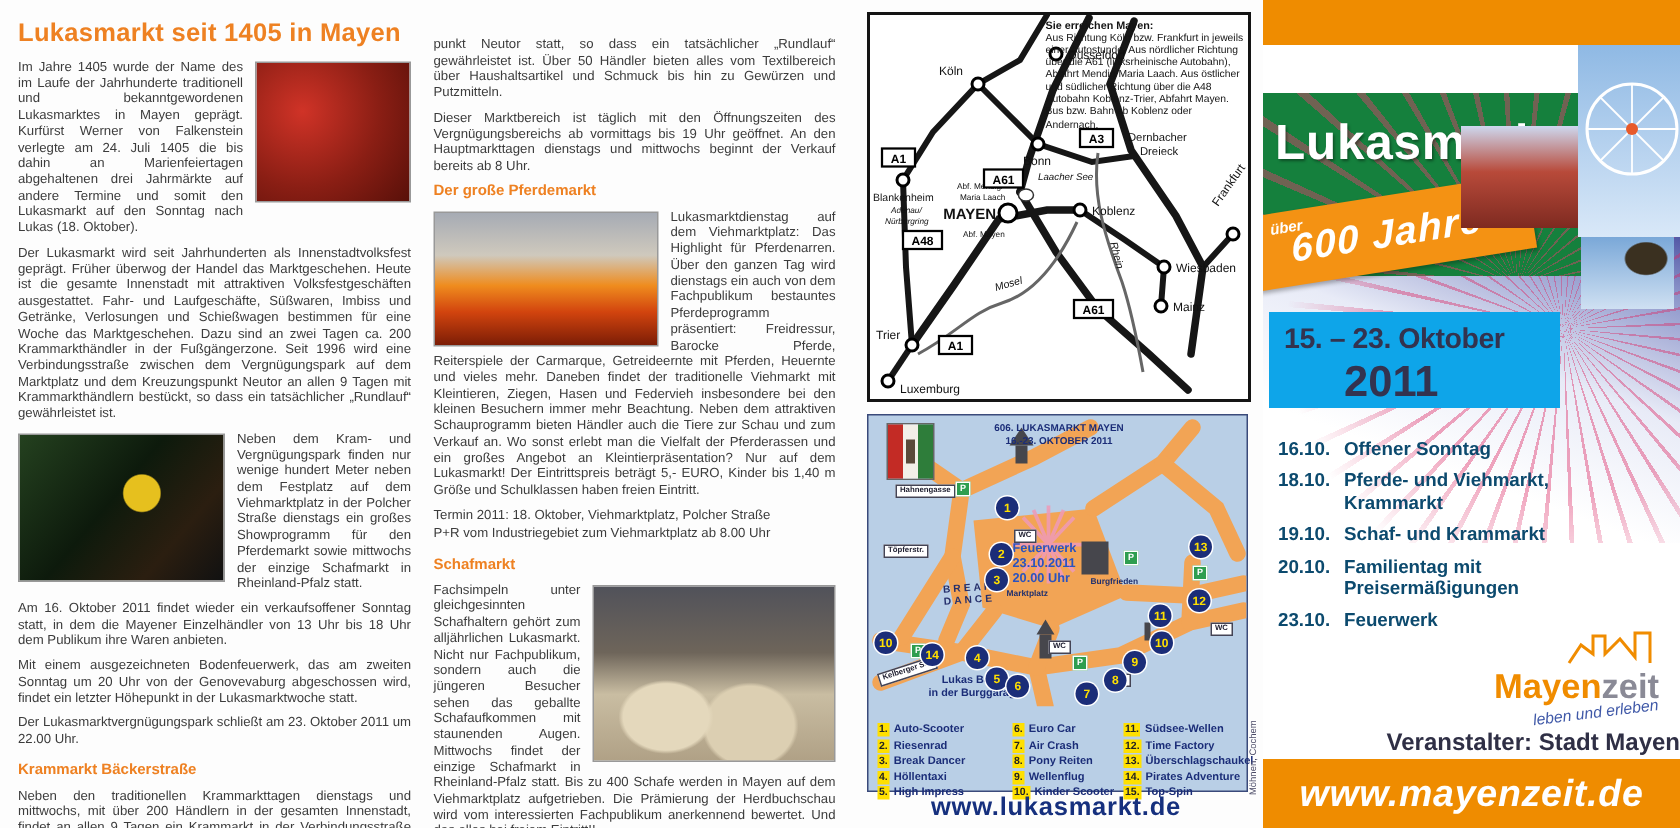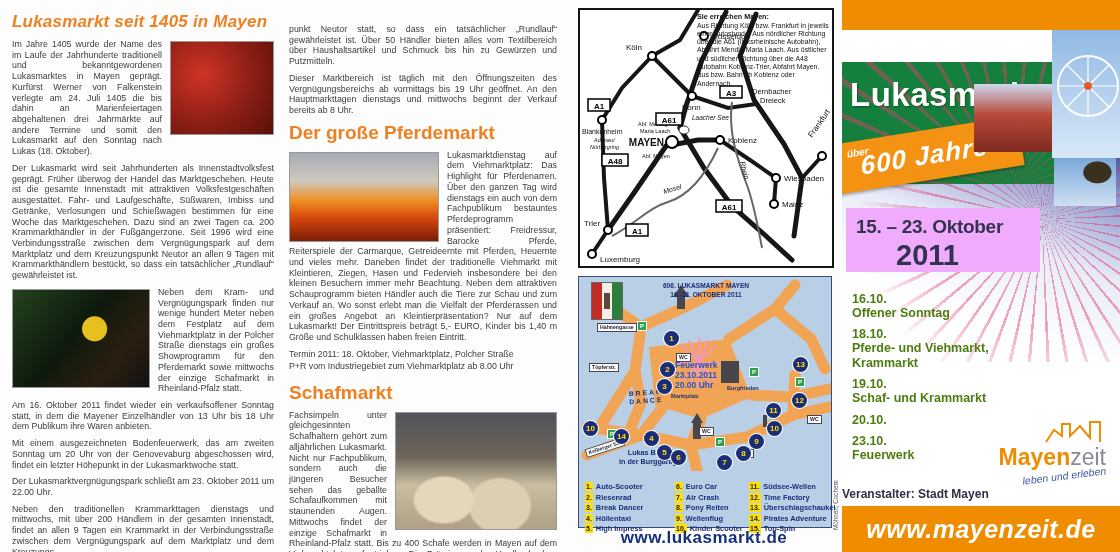--- a/index.html
+++ b/index.html
@@ -2,22 +2,22 @@
 <html><head>
 <meta charset="utf-8">
 <style>
   html,body{margin:0;padding:0;background:#fff;}
   .page{position:relative;width:1120px;height:552px;background:#fdfdfd;overflow:hidden;
         font-family:"Liberation Sans",sans-serif;color:#3a3a3a;}
   
   .col{position:absolute;top:8px;}
   .col-left{left:12px;width:262px;}
   .col-mid{left:289px;top:24px;width:268px;}
-  h1.sec{font-size:17px;margin:4px 0 7px;color:#ee8122;letter-spacing:.2px;font-style:italic;}
-  h2.sec{font-size:19px;margin:10px 0 6px;color:#ee8122;}
+  h1.sec{font-size:17px;margin:4px 0 7px;color:#ee8122;letter-spacing:.2px;}
+  h2.sec{font-size:10px;margin:10px 0 6px;color:#ee8122;}
   p.b{font-size:8.8px;line-height:1.22;text-align:justify;margin:0 0 6px;color:#3c3c3c;}
   p.t{font-size:8.8px;line-height:1.25;margin:0 0 6px;color:#3c3c3c;}
   .wrap::after{content:"";display:block;clear:both;}
   .ph{border:1px solid #999;}
   .ph-hearts{float:right;width:102px;height:92px;margin:2px 0 4px 8px;
      background:radial-gradient(circle at 30% 35%,#d03327,#8a1e14 55%,#581009);}
   .ph-carousel{float:left;width:136px;height:97px;margin:2px 8px 4px 0;
      background:radial-gradient(circle at 60% 40%,#e6c01e 0 12%,transparent 13%),
                 linear-gradient(130deg,#24411f,#0d1a0c 45%,#2b1e10 75%,#111);}
   .ph-horse{float:left;width:148px;height:88px;margin:2px 8px 2px 0;
@@ -92,35 +92,35 @@
            background:linear-gradient(180deg,#cdd8ef 0%,#b84a3a 45%,#7e2a20);}
   .ph-chute{left:212px;top:158px;width:62px;height:48px;
             background:radial-gradient(ellipse at 70% 30%,#3a3020 0 22%,transparent 24%),
                        linear-gradient(180deg,#7aa8d8,#cfe0f2);}
   .r-sky{position:absolute;left:0;top:152px;width:278px;height:210px;
          background:linear-gradient(200deg,#4a4fa0 0%,#8a93c9 14%,#e8ebf7 42%,#ffffff 70%);}
   .r-burst2{position:absolute;left:0;top:0;width:278px;height:210px;
       background:repeating-conic-gradient(from 12deg at 72% 32%,rgba(220,40,100,.42) 0 1.3deg,transparent 1.3deg 7.5deg);
       -webkit-mask-image:radial-gradient(circle at 72% 32%,#000 0 45%,transparent 75%);
       mask-image:radial-gradient(circle at 72% 32%,#000 0 45%,transparent 75%);}
-  .r-datebox{position:absolute;left:4px;top:208px;width:184px;height:64px;background:#f0abfc;
+  .r-datebox{position:absolute;left:4px;top:208px;width:184px;height:64px;background:#0ea5e9;
              color:#33334f;padding-left:10px;}
   .r-date1{font-size:19px;font-weight:bold;margin-top:8px;letter-spacing:-.3px;}
   .r-date2{font-size:29px;font-weight:bold;margin-left:40px;margin-top:1px;}
   .r-sched{position:absolute;left:10px;top:292px;width:250px;}
-  .r-row{display:flex;margin-bottom:7px;color:#4d7c0f;flex-direction:column;}
+  .r-row{display:flex;margin-bottom:7px;color:#0c4a6e;}
   .r-rd{width:44px;font-weight:bold;font-size:12.5px;flex:none;}
   .r-re{width:160px;font-weight:bold;font-size:12.5px;line-height:1.15;}
   .r-logo{position:absolute;right:14px;top:420px;text-align:right;}
   .r-logo-line{font-size:23px;font-weight:bold;}
   .r-lg-mayen{color:#f08c00;}
-  .r-lg-zeit{color:#8a8a96;font-weight:normal;}
+  .r-lg-zeit{color:#8a8a96;font-weight:bold;}
   .r-tag{font-size:10.5px;font-style:italic;color:#4059a8;transform:rotate(-7deg);margin-top:0px;}
-  .r-ver{position:absolute;left:0;top:487px;width:278px;text-align:left;font-weight:bold;
-         font-size:12px;color:#2f2f45;}
+  .r-ver{position:absolute;left:0;top:487px;width:278px;text-align:right;font-weight:bold;
+         font-size:16px;color:#2f2f45;}
   .r-botbar{position:absolute;left:0;bottom:0;width:278px;height:46px;background:#ef8c00;font-style:italic;}
   .r-site{width:100%;text-align:center;color:#fff;font-weight:bold;font-size:25px;line-height:46px;
           letter-spacing:.5px;}
 </style>
 </head>
 <body>
 
 <div class="page">
 
   <section class="col col-left">
@@ -130,20 +130,21 @@
       <p class="b">Im Jahre 1405 wurde der Name des im Laufe der Jahrhunderte traditionell und bekanntgewordenen Lukasmarktes in Mayen geprägt. Kurfürst Werner von Falkenstein verlegte am 24. Juli 1405 die bis dahin an Marienfeiertagen abgehaltenen drei Jahrmärkte auf andere Termine und somit den Lukasmarkt auf den Sonntag nach Lukas (18. Oktober).</p>
     </div>
     <p class="b">Der Lukasmarkt wird seit Jahrhunderten als Innenstadtvolksfest geprägt. Früher überwog der Handel das Marktgeschehen. Heute ist die gesamte Innenstadt mit attraktiven Volksfestgeschäften ausgestattet. Fahr- und Laufgeschäfte, Süßwaren, Imbiss und Getränke, Verlosungen und Schießwagen bestimmen für eine Woche das Marktgeschehen. Dazu sind an zwei Tagen ca. 200 Krammarkthändler in der Fußgängerzone. Seit 1996 wird eine Verbindungsstraße zwischen dem Vergnügungspark auf dem Marktplatz und dem Kreuzungspunkt Neutor an allen 9 Tagen mit Krammarkthändlern bestückt, so dass ein tatsächlicher „Rundlauf“ gewährleistet ist.</p>
     <div class="wrap">
       <div class="ph ph-carousel"></div>
       <p class="b">Neben dem Kram- und Vergnügungspark finden nur wenige hundert Meter neben dem Festplatz auf dem Viehmarktplatz in der Polcher Straße dienstags ein großes Showprogramm für den Pferdemarkt sowie mittwochs der einzige Schafmarkt in Rheinland-Pfalz statt.</p>
     </div>
     <p class="b">Am 16. Oktober 2011 findet wieder ein verkaufsoffener Sonntag statt, in dem die Mayener Einzelhändler von 13 Uhr bis 18 Uhr dem Publikum ihre Waren anbieten.</p>
     <p class="b">Mit einem ausgezeichneten Bodenfeuerwerk, das am zweiten Sonntag um 20 Uhr von der Genovevaburg abgeschossen wird, findet ein letzter Höhepunkt in der Lukasmarktwoche statt.</p>
     <p class="b">Der Lukasmarktvergnügungspark schließt am 23. Oktober 2011 um 22.00 Uhr.</p>
+    <h2 class="sec">Krammarkt Bäckerstraße</h2>
     <p class="b">Neben den traditionellen Krammarkttagen dienstags und mittwochs, mit über 200 Händlern in der gesamten Innenstadt, findet an allen 9 Tagen ein Krammarkt in der Verbindungsstraße zwischen dem Vergnügungspark auf dem Marktplatz und dem Kreuzungs-</p>
   </section>
 
   <section class="col col-mid">
     <p class="b">punkt Neutor statt, so dass ein tatsächlicher „Rundlauf“ gewährleistet ist. Über 50 Händler bieten alles vom Textilbereich über Haushaltsartikel und Schmuck bis hin zu Gewürzen und Putzmitteln.</p>
     <p class="b">Dieser Marktbereich ist täglich mit den Öffnungszeiten des Vergnügungsbereichs ab vormittags bis 19 Uhr geöffnet. An den Hauptmarkttagen dienstags und mittwochs beginnt der Verkauf bereits ab 8 Uhr.</p>
     <h2 class="sec" style="margin-top:4px">Der große Pferdemarkt</h2>
     <div class="wrap">
       <div class="ph ph-horse"></div>
       <p class="b">Lukasmarktdienstag auf dem Viehmarktplatz: Das Highlight für Pferdenarren. Über den ganzen Tag wird dienstags ein auch von dem Fachpublikum bestauntes Pferdeprogramm präsentiert: Freidressur, Barocke Pferde, Reiterspiele der Carmarque, Getreideernte mit Pferden, Heuernte und vieles mehr. Daneben findet der traditionelle Viehmarkt mit Kleintieren, Ziegen, Hasen und Federvieh insbesondere bei den kleinen Besuchern immer mehr Beachtung. Neben dem attraktiven Schauprogramm bieten Händler auch die Tiere zur Schau und zum Verkauf an. Wo sonst erlebt man die Vielfalt der Pferderassen und ein großes Angebot an Kleintierpräsentation? Nur auf dem Lukasmarkt! Der Eintrittspreis beträgt 5,- EURO, Kinder bis 1,40 m Größe und Schulklassen haben freien Eintritt.</p>
@@ -391,20 +392,21 @@
       <div class="r-row">
           <span class="r-rd">18.10.</span>
           <span class="r-re">Pferde- und Viehmarkt, Krammarkt</span>
         </div>
       <div class="r-row">
           <span class="r-rd">19.10.</span>
           <span class="r-re">Schaf- und Krammarkt</span>
         </div>
       <div class="r-row">
           <span class="r-rd">20.10.</span>
+          <span class="r-re">Familientag mit Preisermäßigungen</span>
         </div>
       <div class="r-row">
           <span class="r-rd">23.10.</span>
           <span class="r-re">Feuerwerk</span>
         </div>
     </div>
     <div class="r-logo">
       <svg width="62" height="24" style="display:block;margin-left:auto">
         <polyline points="2,22 10,10 18,16 18,4 26,4 26,16 36,6 46,18 46,2 56,2 56,22" fill="none" stroke="#f08c00" stroke-width="2"></polyline>
       </svg>

